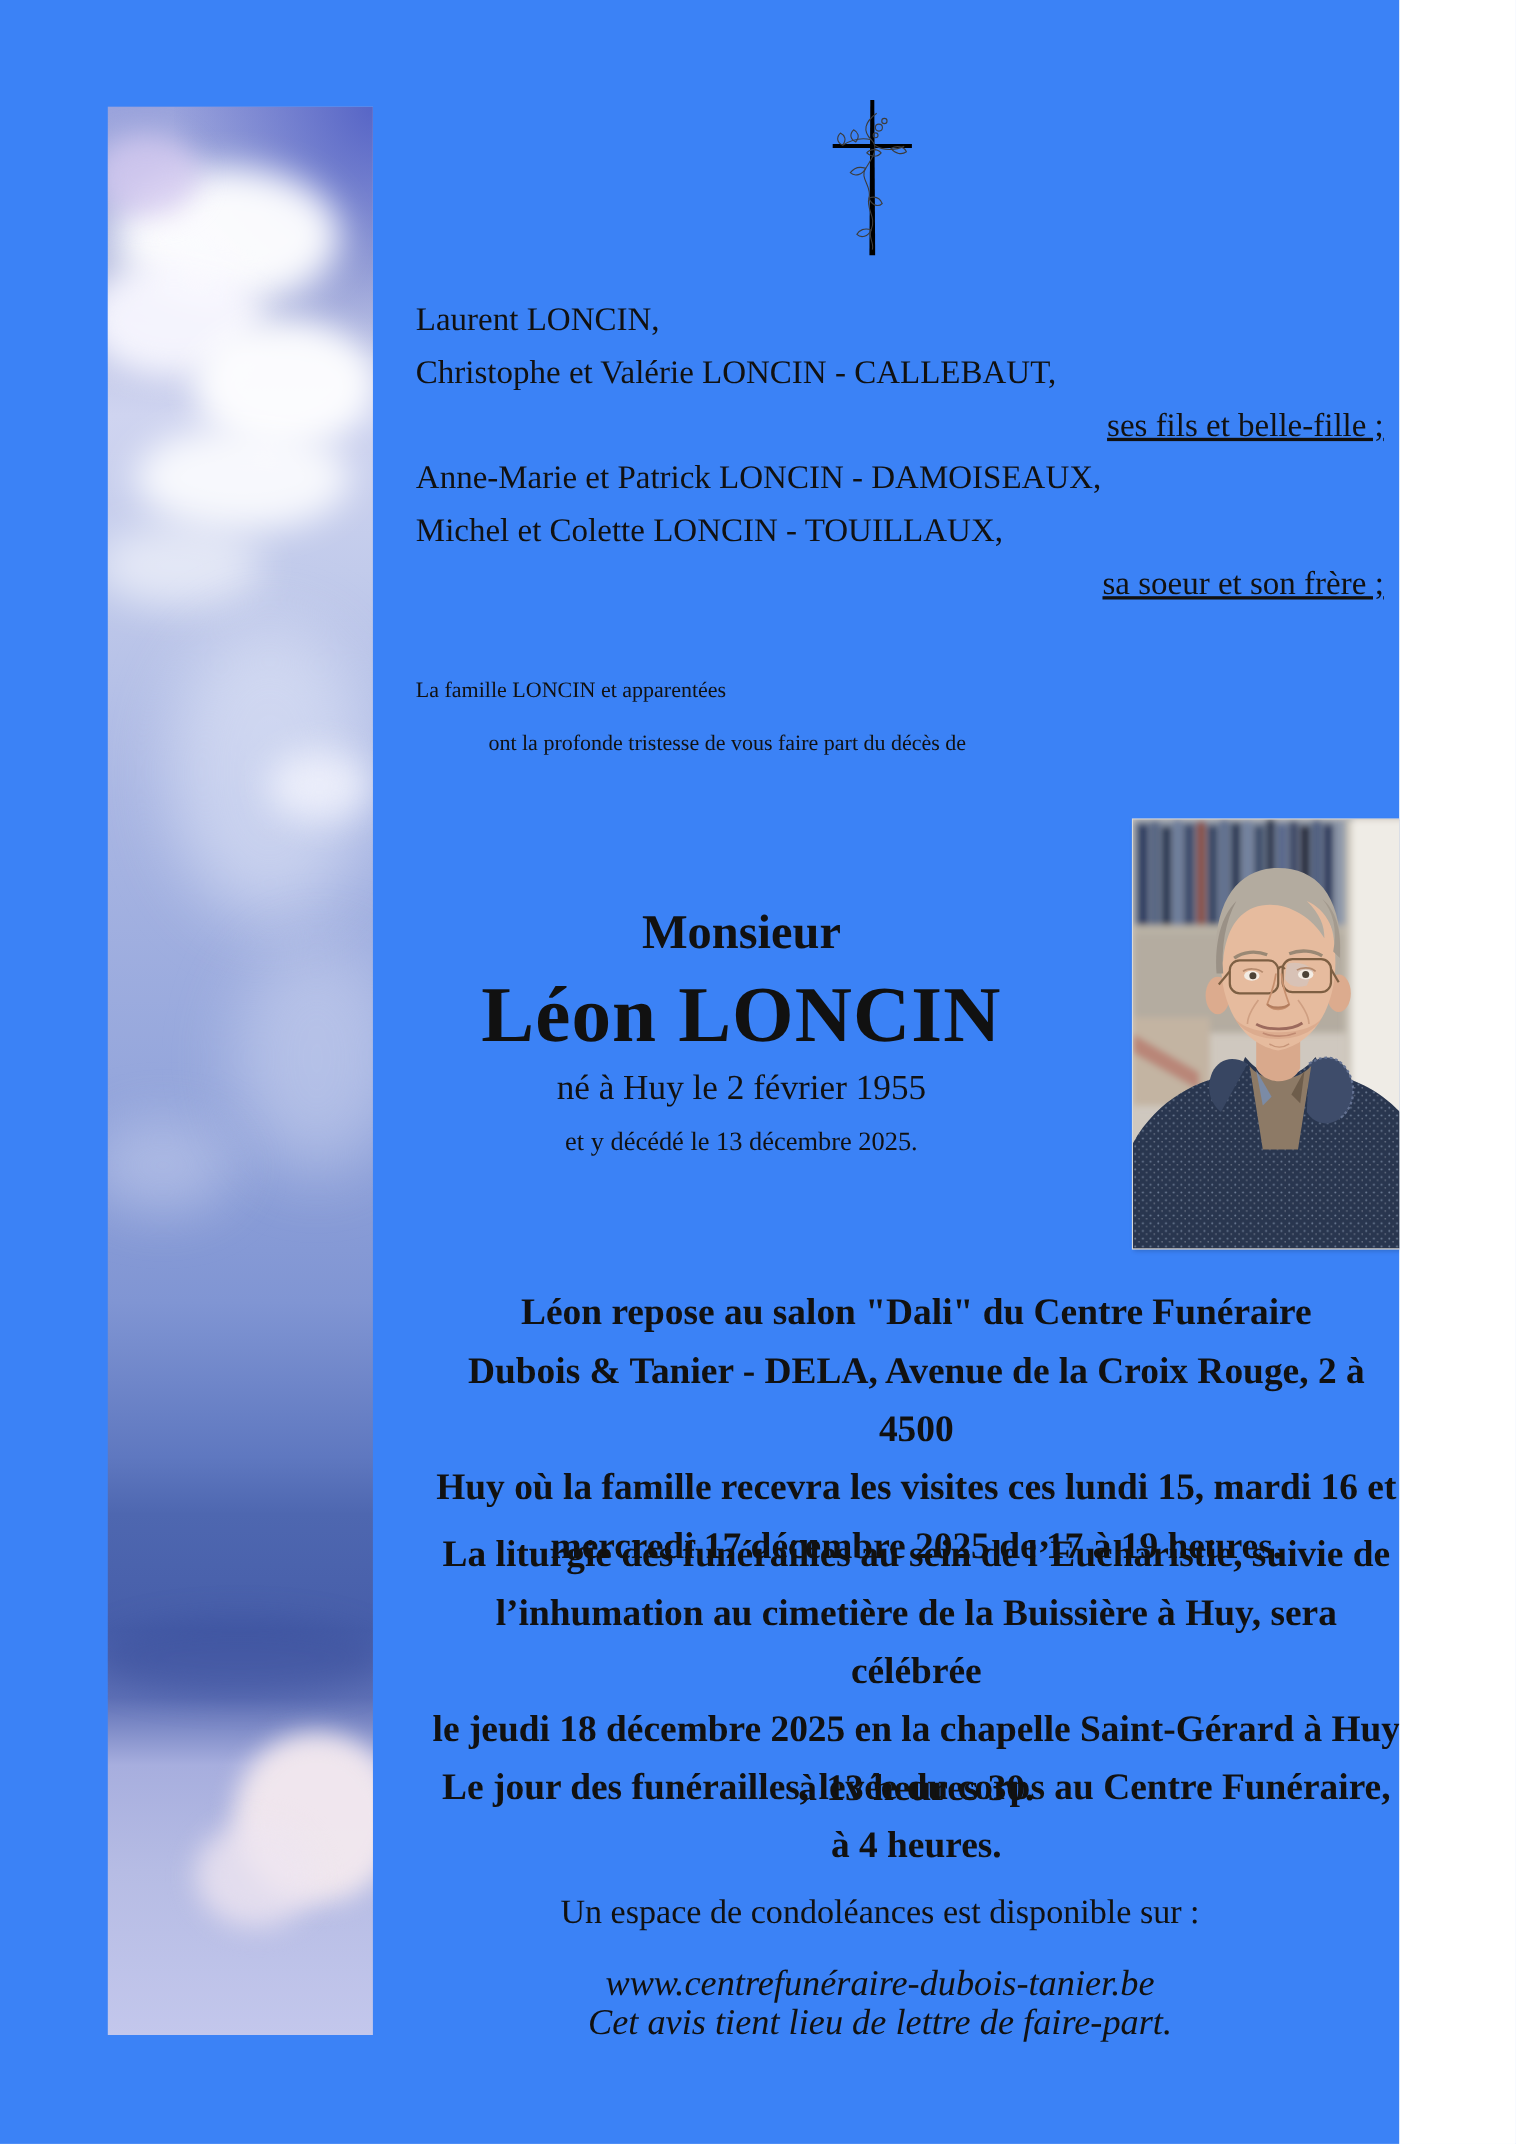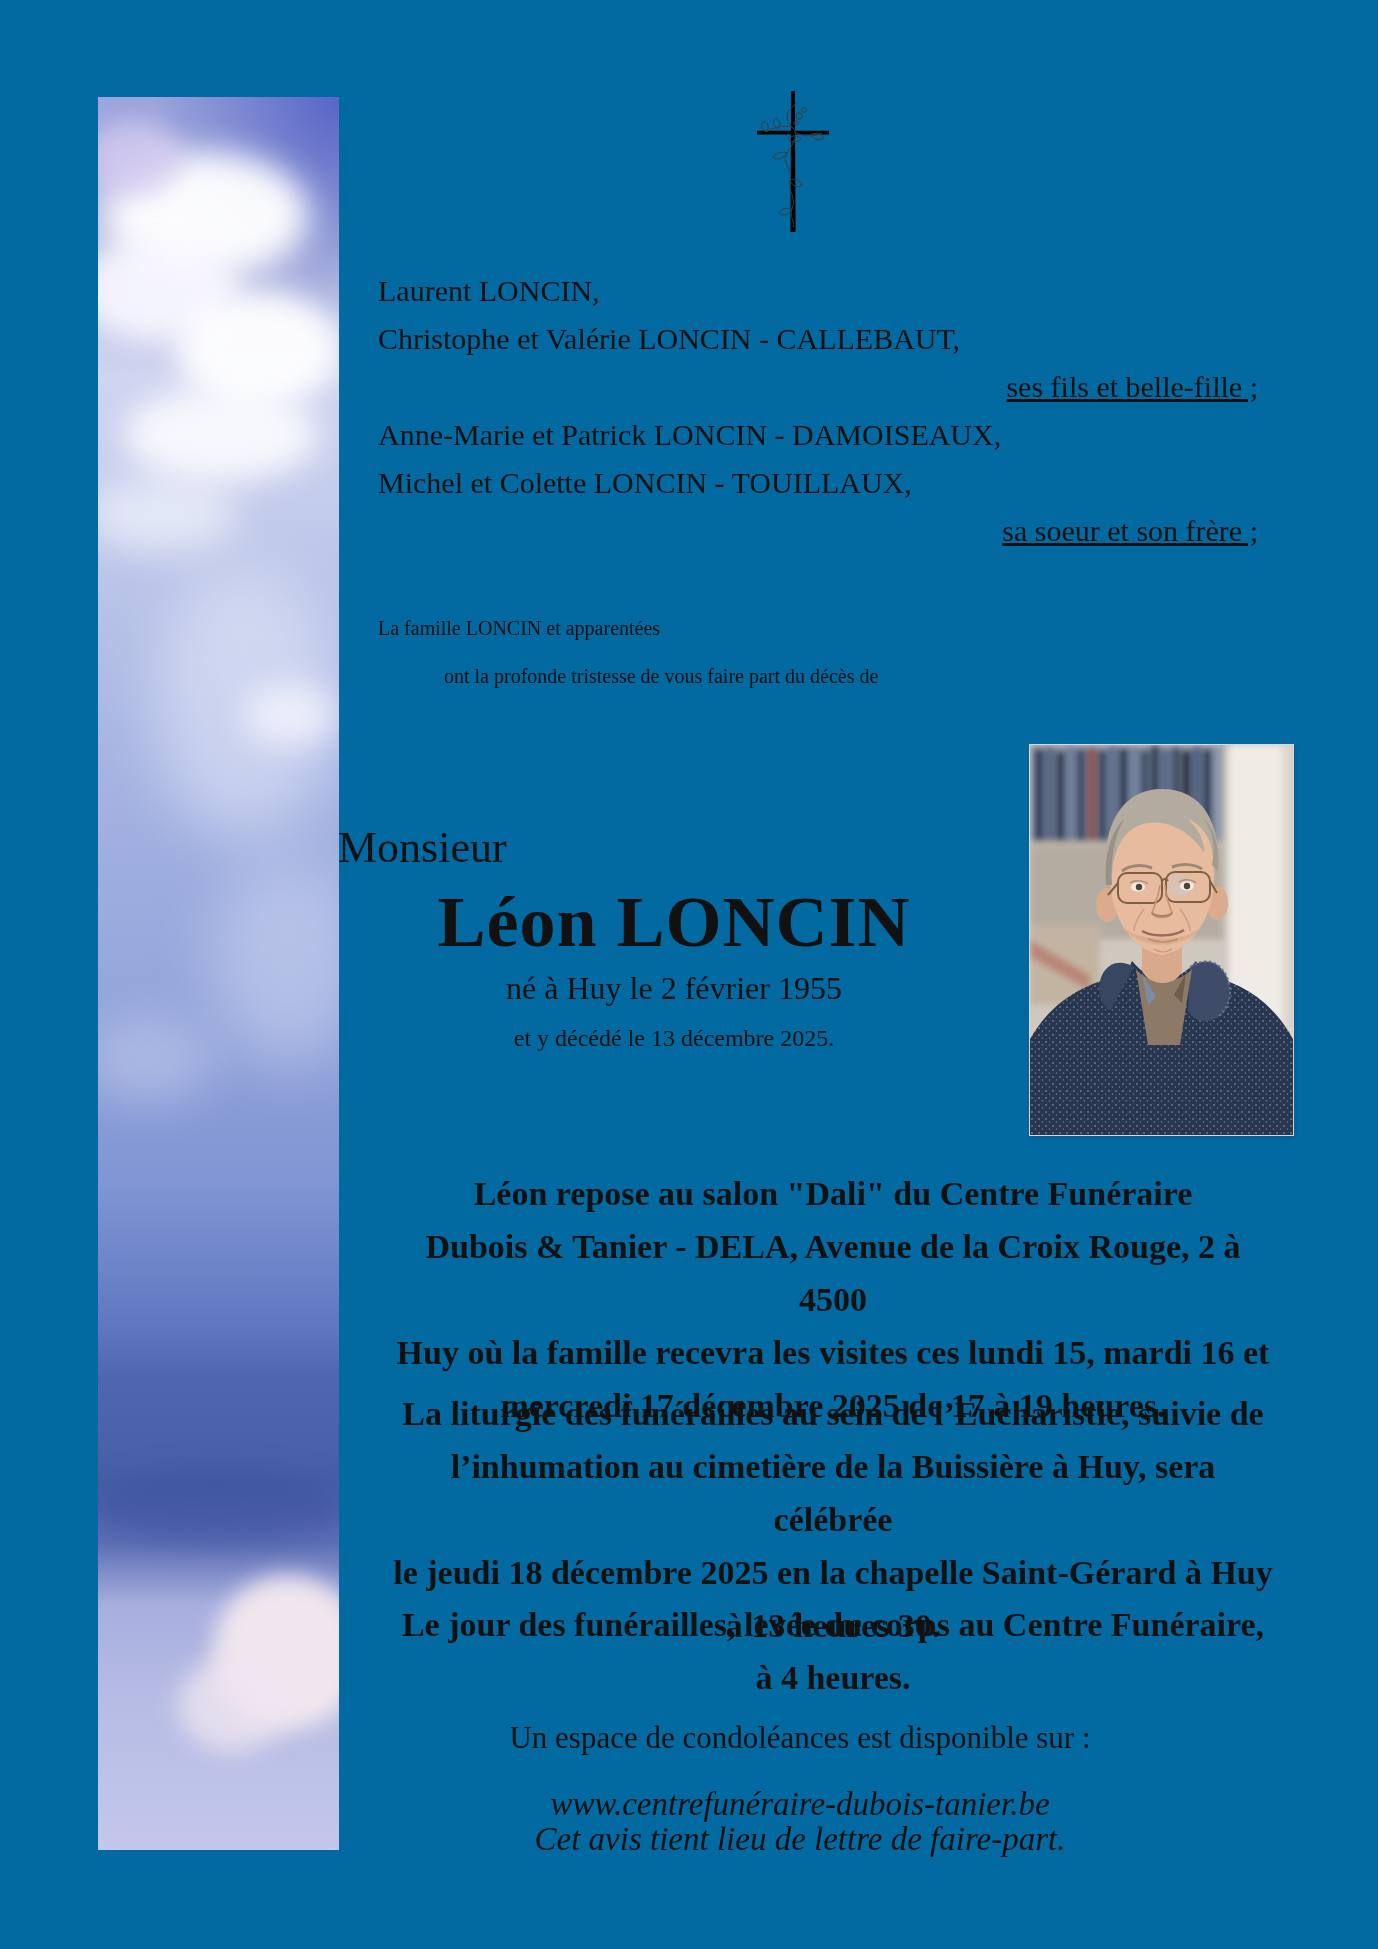--- a/index.html
+++ b/index.html
@@ -1,16 +1,16 @@
 <!DOCTYPE html>
 <html><head>
 <meta charset="utf-8">
 <style>
   html,body{margin:0;padding:0;background:#ffffff;}
-  .page{position:relative;width:1378px;height:1949px;background:#0369a1;overflow:hidden;
+  .page{position:relative;width:1272px;height:1949px;background:#3b82f6;overflow:hidden;
         font-family:"Liberation Serif","DejaVu Serif",serif;color:#111;}
   
   .sky{position:absolute;left:98px;top:97px;width:241px;height:1753px;overflow:hidden;
        background:linear-gradient(180deg,
         #9aa3dc 0%, #b3bade 8%, #cfd4f0 16%, #c2cbeb 24%, #a9b6e3 36%,
         #96a7dc 50%, #8095d3 62%, #5f78c0 70%, #4e67b0 73%, #475ea9 79%,
         #5d6fb5 82.5%, #a7aede 86%, #b6bce4 91.5%, #c3c7ec 100%);}
   .sky .blob{position:absolute;border-radius:50%;}
   .b1{left:6px;top:55px;width:205px;height:125px;background:rgba(255,255,255,.95);filter:blur(16px);}
   .b2{left:-20px;top:140px;width:160px;height:105px;background:rgba(250,248,255,.9);filter:blur(14px);}
@@ -27,22 +27,22 @@
   .b13{left:80px;top:1560px;width:110px;height:95px;background:rgba(238,229,240,.8);filter:blur(12px);}
   .darkcorner{position:absolute;right:0;top:0;width:75%;height:13%;
        background:radial-gradient(ellipse at 100% 0%, rgba(80,95,196,.9), rgba(80,95,196,0) 72%);}
   
   .cross{position:absolute;left:740px;top:85px;width:110px;height:155px;}
   
   .family{position:absolute;left:378px;top:267px;width:880px;font-size:30px;line-height:48px;}
   .family .r{text-align:right;text-decoration:underline;}
   .announce{position:absolute;left:378px;top:604px;width:880px;font-size:20px;line-height:48px;}
   .announce .indent{padding-left:66px;}
-  .t-monsieur{position:absolute;left:338px;top:820px;width:672px;
-              font-size:44px;font-weight:normal;line-height:56px;}
+  .t-monsieur{position:absolute;left:338px;top:820px;width:672px;text-align:center;
+              font-size:44px;font-weight:bold;line-height:56px;}
   .t-name{position:absolute;left:338px;top:878px;width:672px;text-align:center;
           font-size:72px;font-weight:bold;line-height:88px;letter-spacing:1px;}
   .t-birth{position:absolute;left:338px;top:964px;width:672px;text-align:center;font-size:32px;line-height:48px;}
   .t-death{position:absolute;left:338px;top:1014px;width:672px;text-align:center;font-size:24px;line-height:48px;}
   .photo{position:absolute;left:1030px;top:745px;width:263px;height:390px;
          box-shadow:0 0 0 1px #d9d9d9, 1px 2px 4px rgba(0,0,0,.18);background:#cfc9c2;}
   .para{position:absolute;left:390px;width:886px;text-align:center;
         font-size:34px;font-weight:bold;line-height:53px;}
   .p1{top:1167px;} .p2{top:1387px;} .p3{top:1598px;}
   .closing{position:absolute;left:320px;width:960px;text-align:center;}

